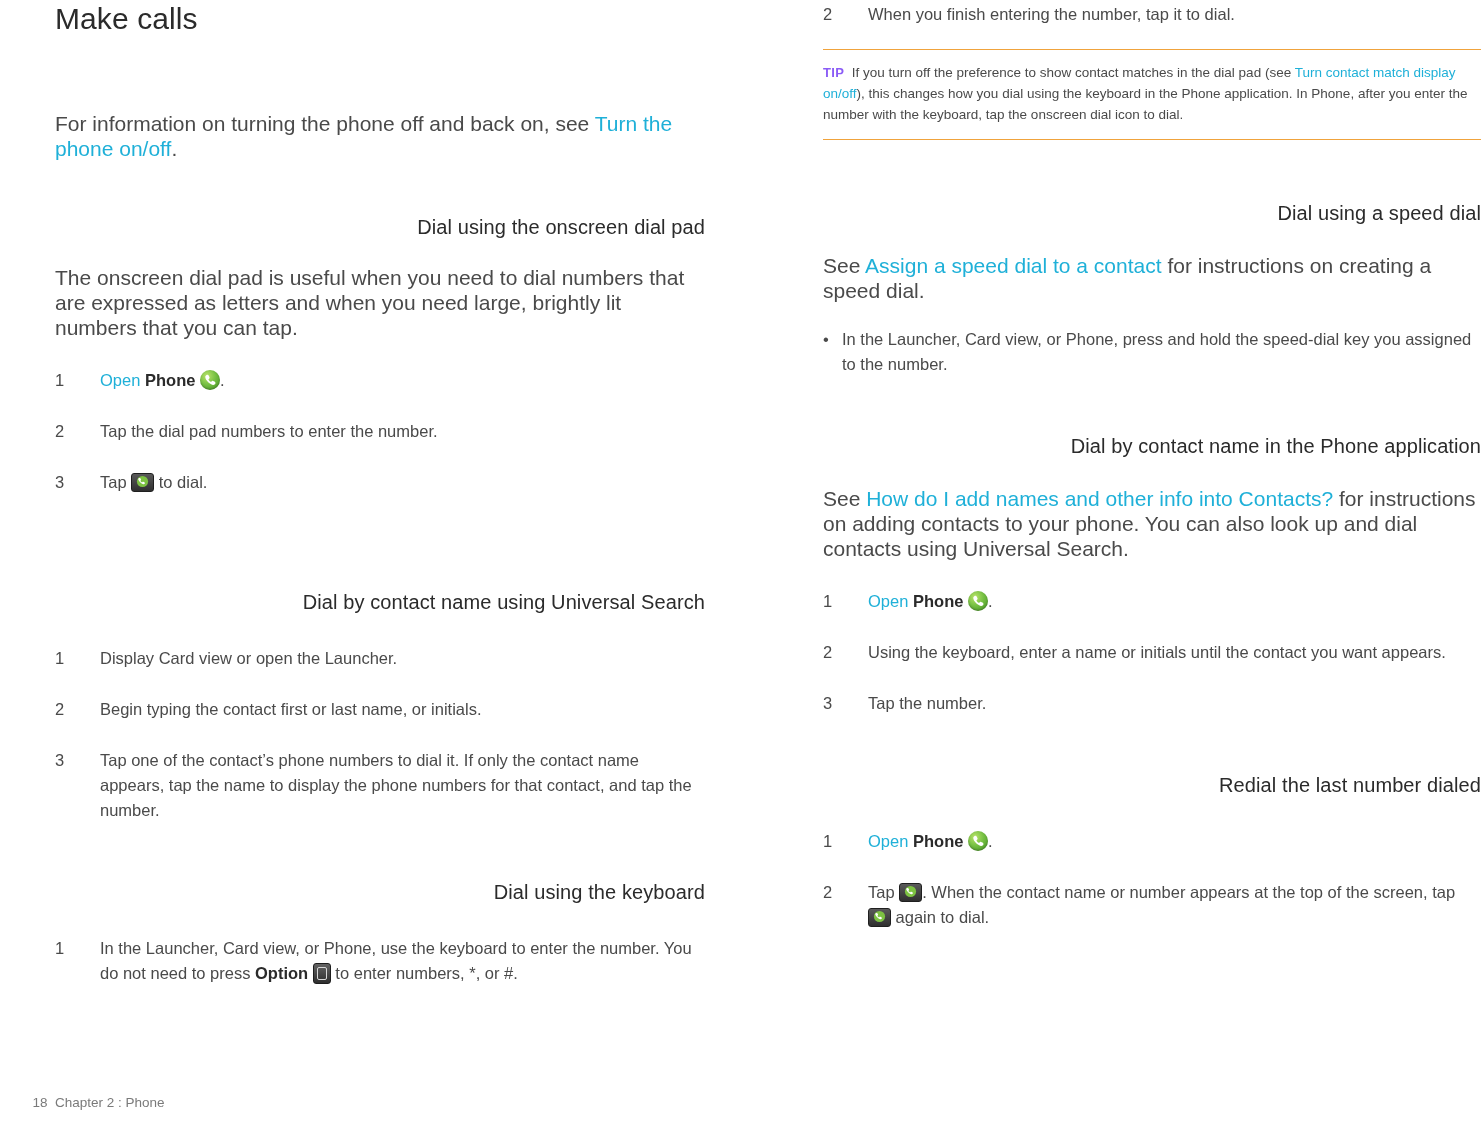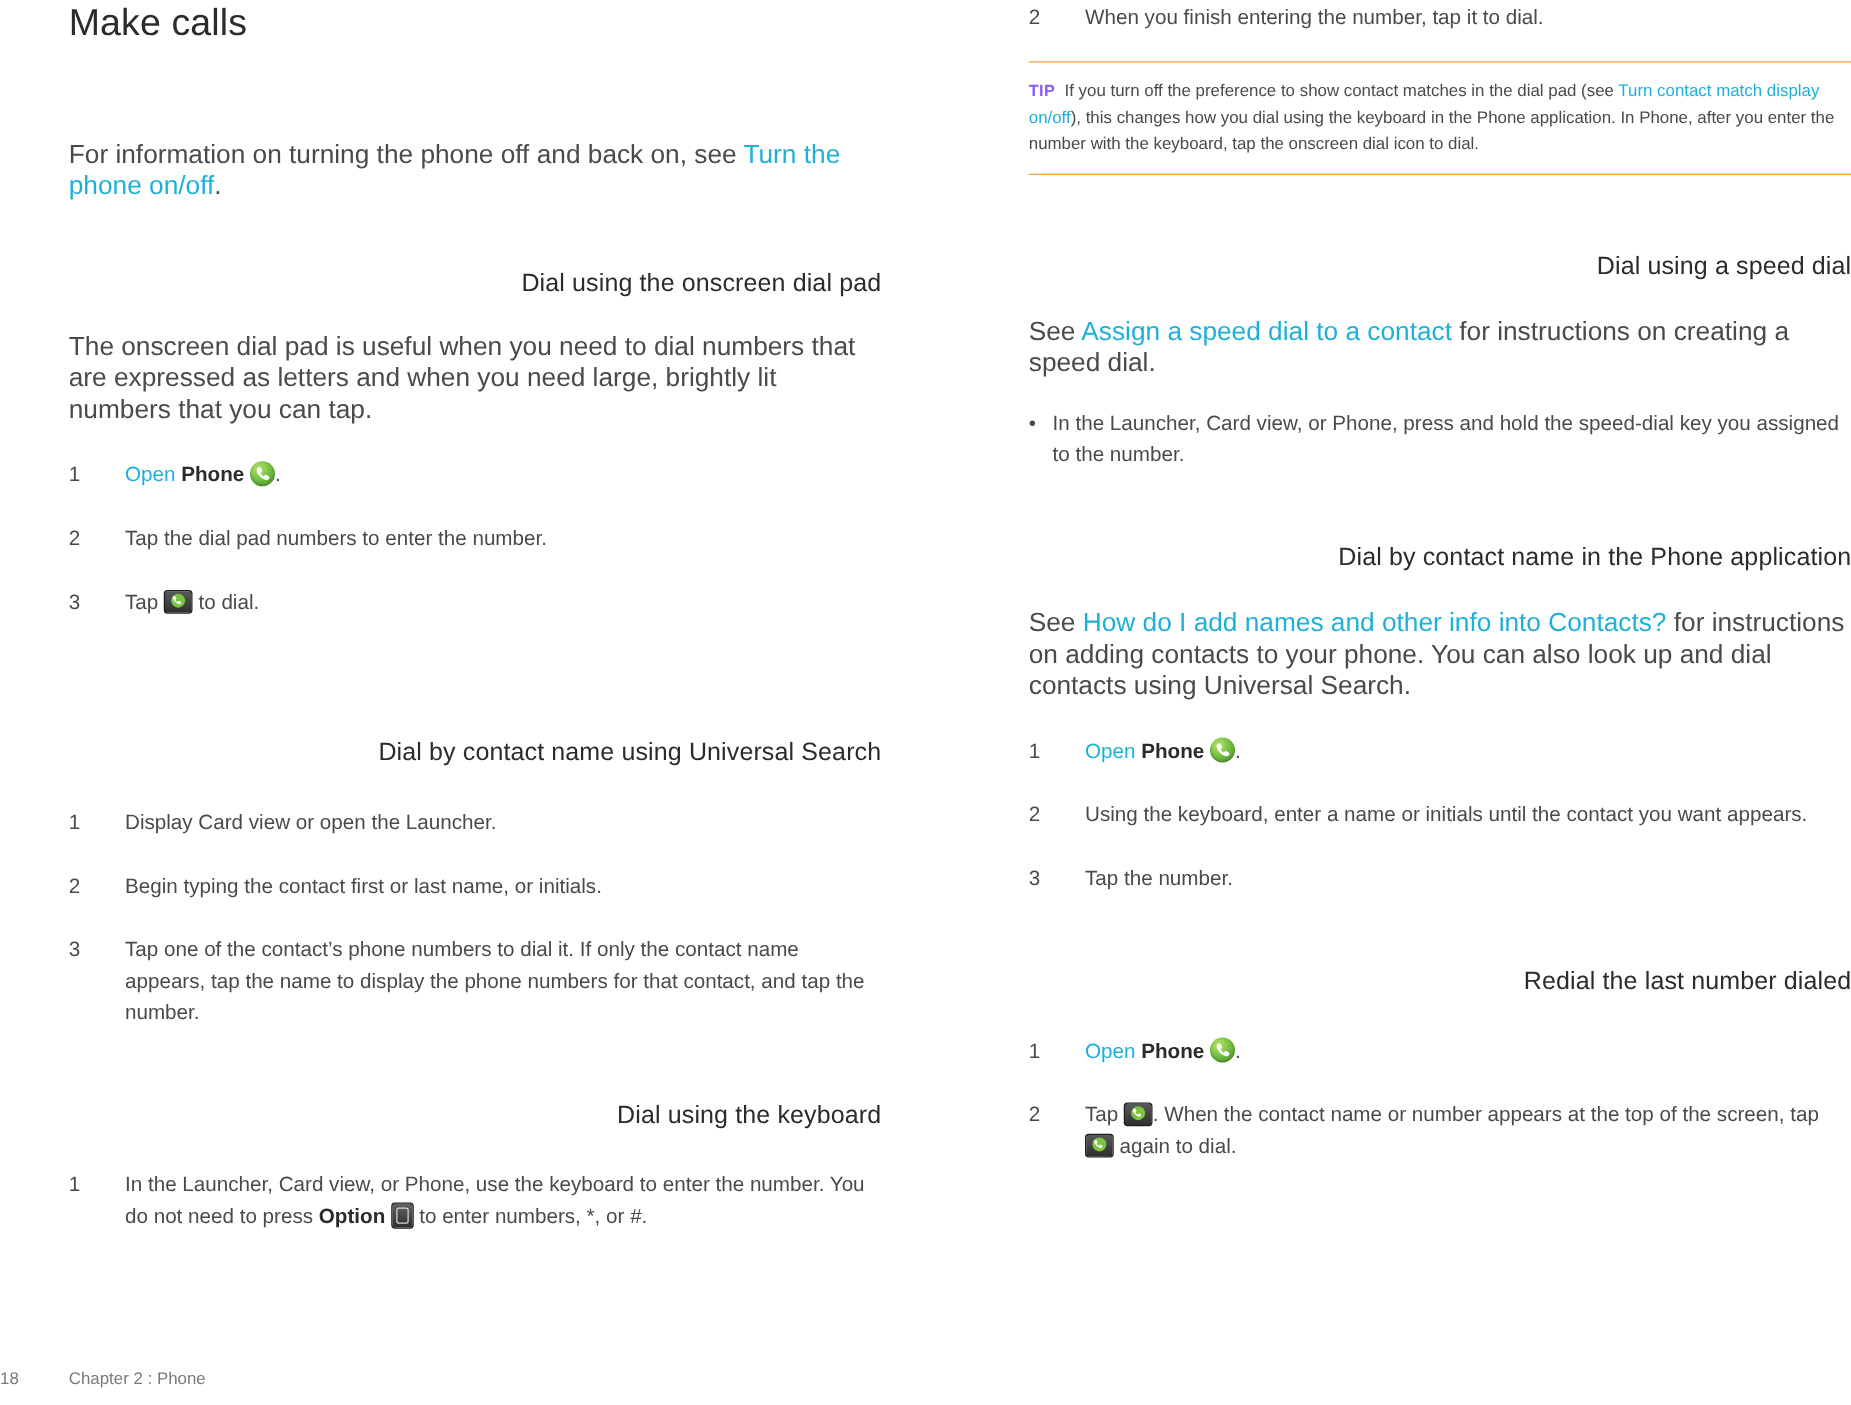--- a/index.html
+++ b/index.html
@@ -117,22 +117,22 @@
     left: 0;
     top: 1095px;
     width: 1481px;
     font-size: 13.5px;
     color: #7a7a7a;
   }
   .footer .pg {
     position: absolute;
     left: 0;
     width: 48px;
-    text-align: left;
-    padding-left: 0px;
+    text-align: center;
+    padding-left: 16px;
   }
   .footer .chap {
     position: absolute;
     left: 55px;
   }
 
   
   .icon {
     display: inline-block;
     vertical-align: -4px;

